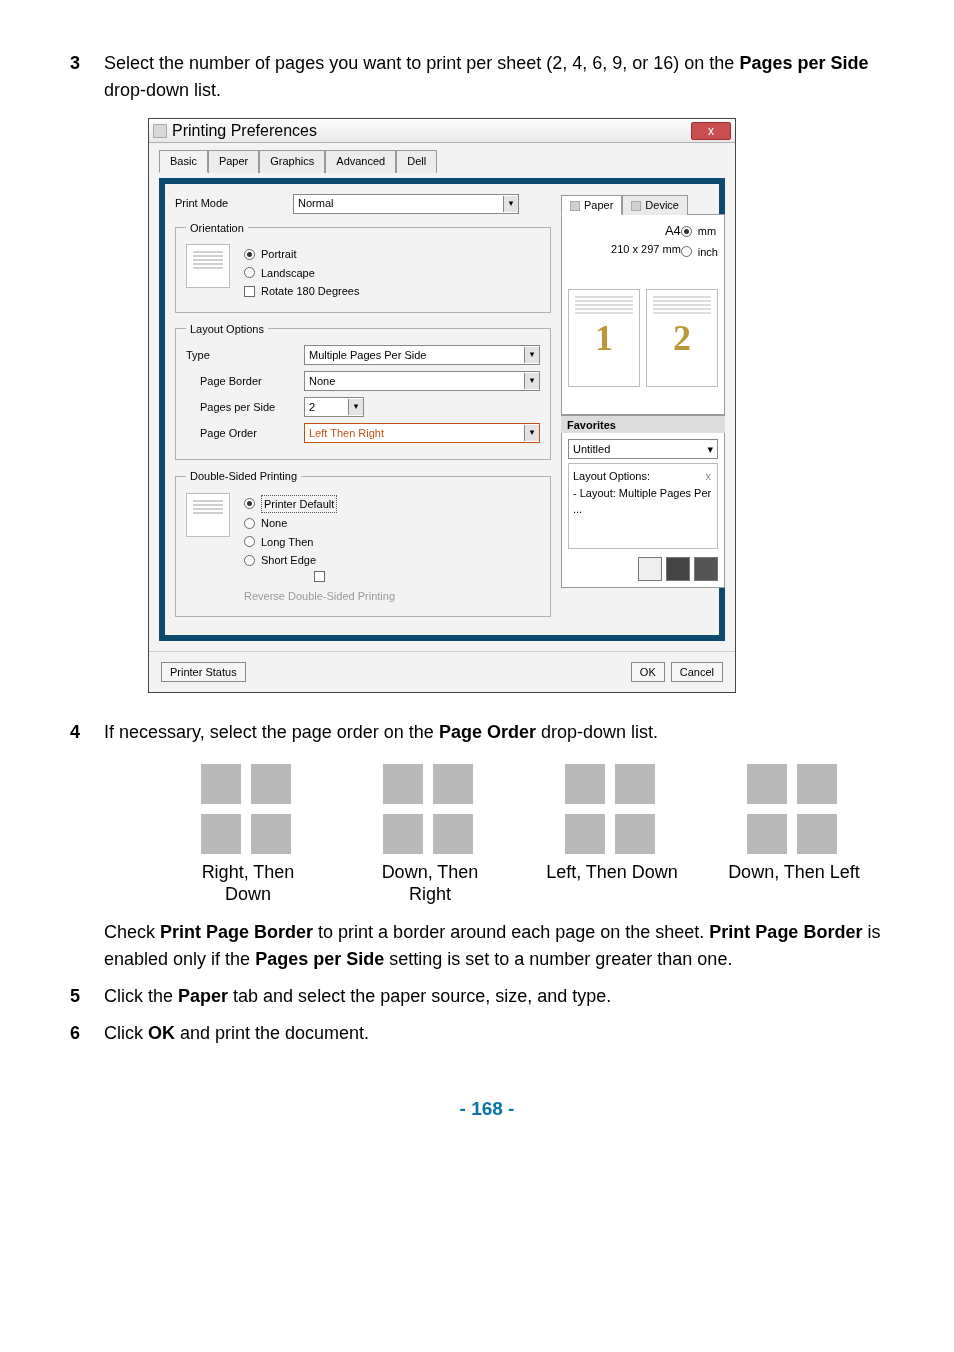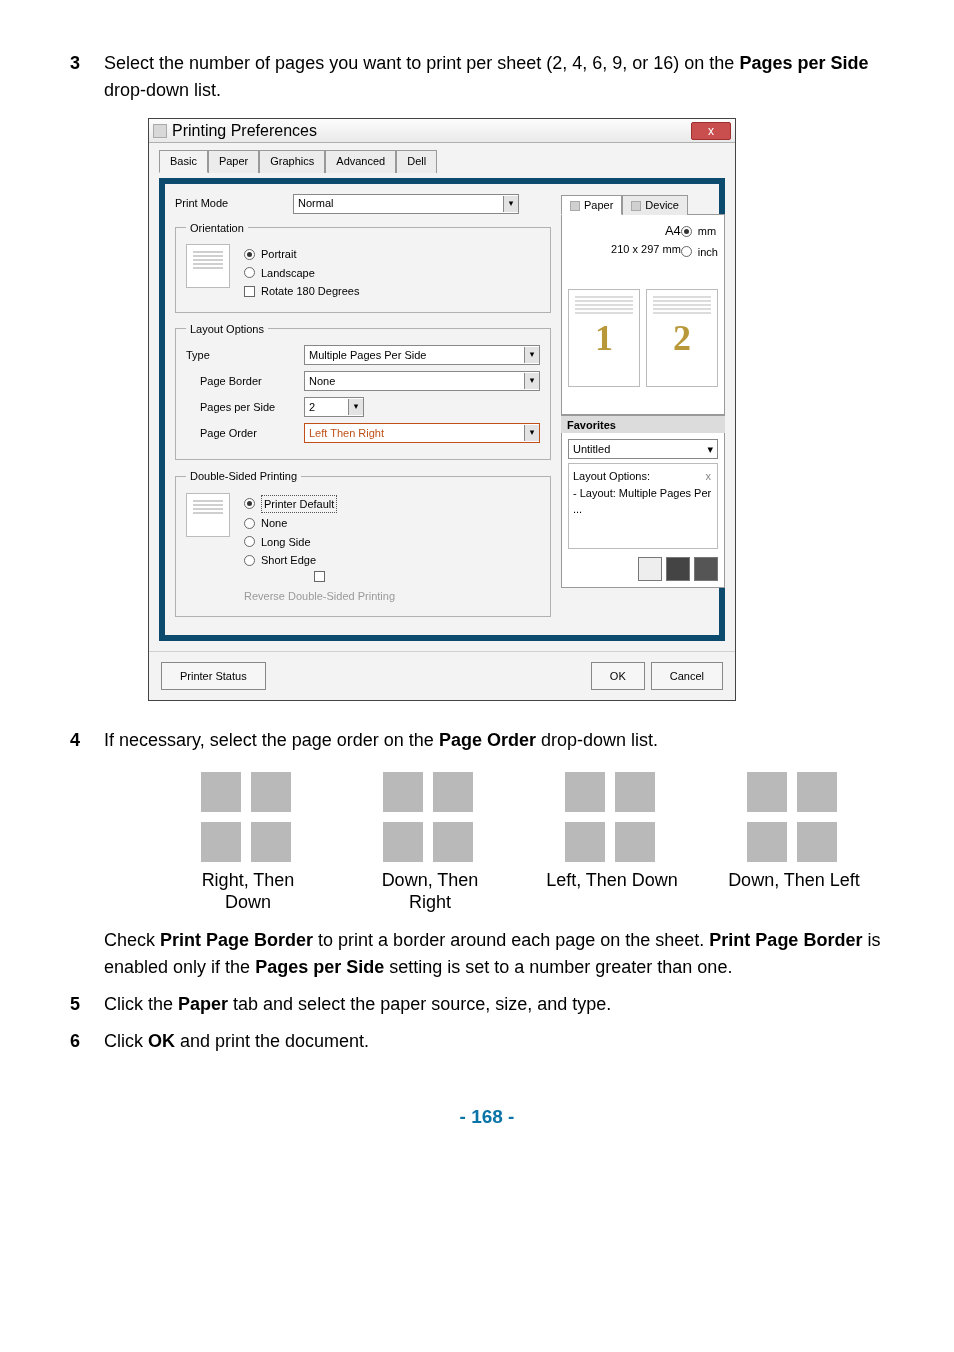--- a/index.html
+++ b/index.html
@@ -130,21 +130,21 @@
   .fav-line{font-size:11px;}
   .fav-icons{display:flex;justify-content:flex-end;gap:4px;margin-top:8px;}
   .icon-btn{width:24px;height:24px;border:1px solid #777;background:#eee;display:flex;align-items:center;justify-content:center;}
   .icon-btn.dk{background:#444;}
   .icon-btn.dk2{background:#555;}
 
   .dialog-footer{
     display:flex;justify-content:space-between;align-items:center;
     padding:10px 12px;gap:10px;background:#f3f3f3;border-top:1px solid #d0d0d0;
   }
-  .btn{background:#f6f6f6;border:1px solid #888;height:28px;padding:0 18px;font-size:11px;}
+  .btn{background:#f6f6f6;border:1px solid #888;height:20px;padding:0 8px;font-size:11px;}
 
   
   .order-diagrams{
     display:flex;justify-content:center;gap:42px;margin:18px 0 14px 34px;
   }
   .order-col{display:flex;flex-direction:column;align-items:center;width:140px;}
   .quad{width:94px;display:flex;flex-wrap:wrap;gap:10px;margin-bottom:8px;}
   .quad .cell{width:40px;height:40px;background:#b9b9b9;}
   .order-label{text-align:center;font-size:18px;line-height:1.2;}
 
@@ -267,21 +267,21 @@
                       <div class="radio-line">
                           <span class="radio sel"></span>
                           <span style="border:1px dotted #555;padding:0 2px;">Printer Default</span>
                         </div>
                       <div class="radio-line">
                           <span class="radio"></span>
                           <span>None</span>
                         </div>
                       <div class="radio-line">
                           <span class="radio"></span>
-                          <span>Long Side</span>
+                          <span>Long Then</span>
                         </div>
                       <div class="radio-line">
                           <span class="radio"></span>
                           <span>Short Edge</span>
                         </div>
                       <div class="chk-line disabled">
                           <span class="chk"></span>
                           <span>Reverse Double-Sided Printing</span>
                         </div>
                     </div>

